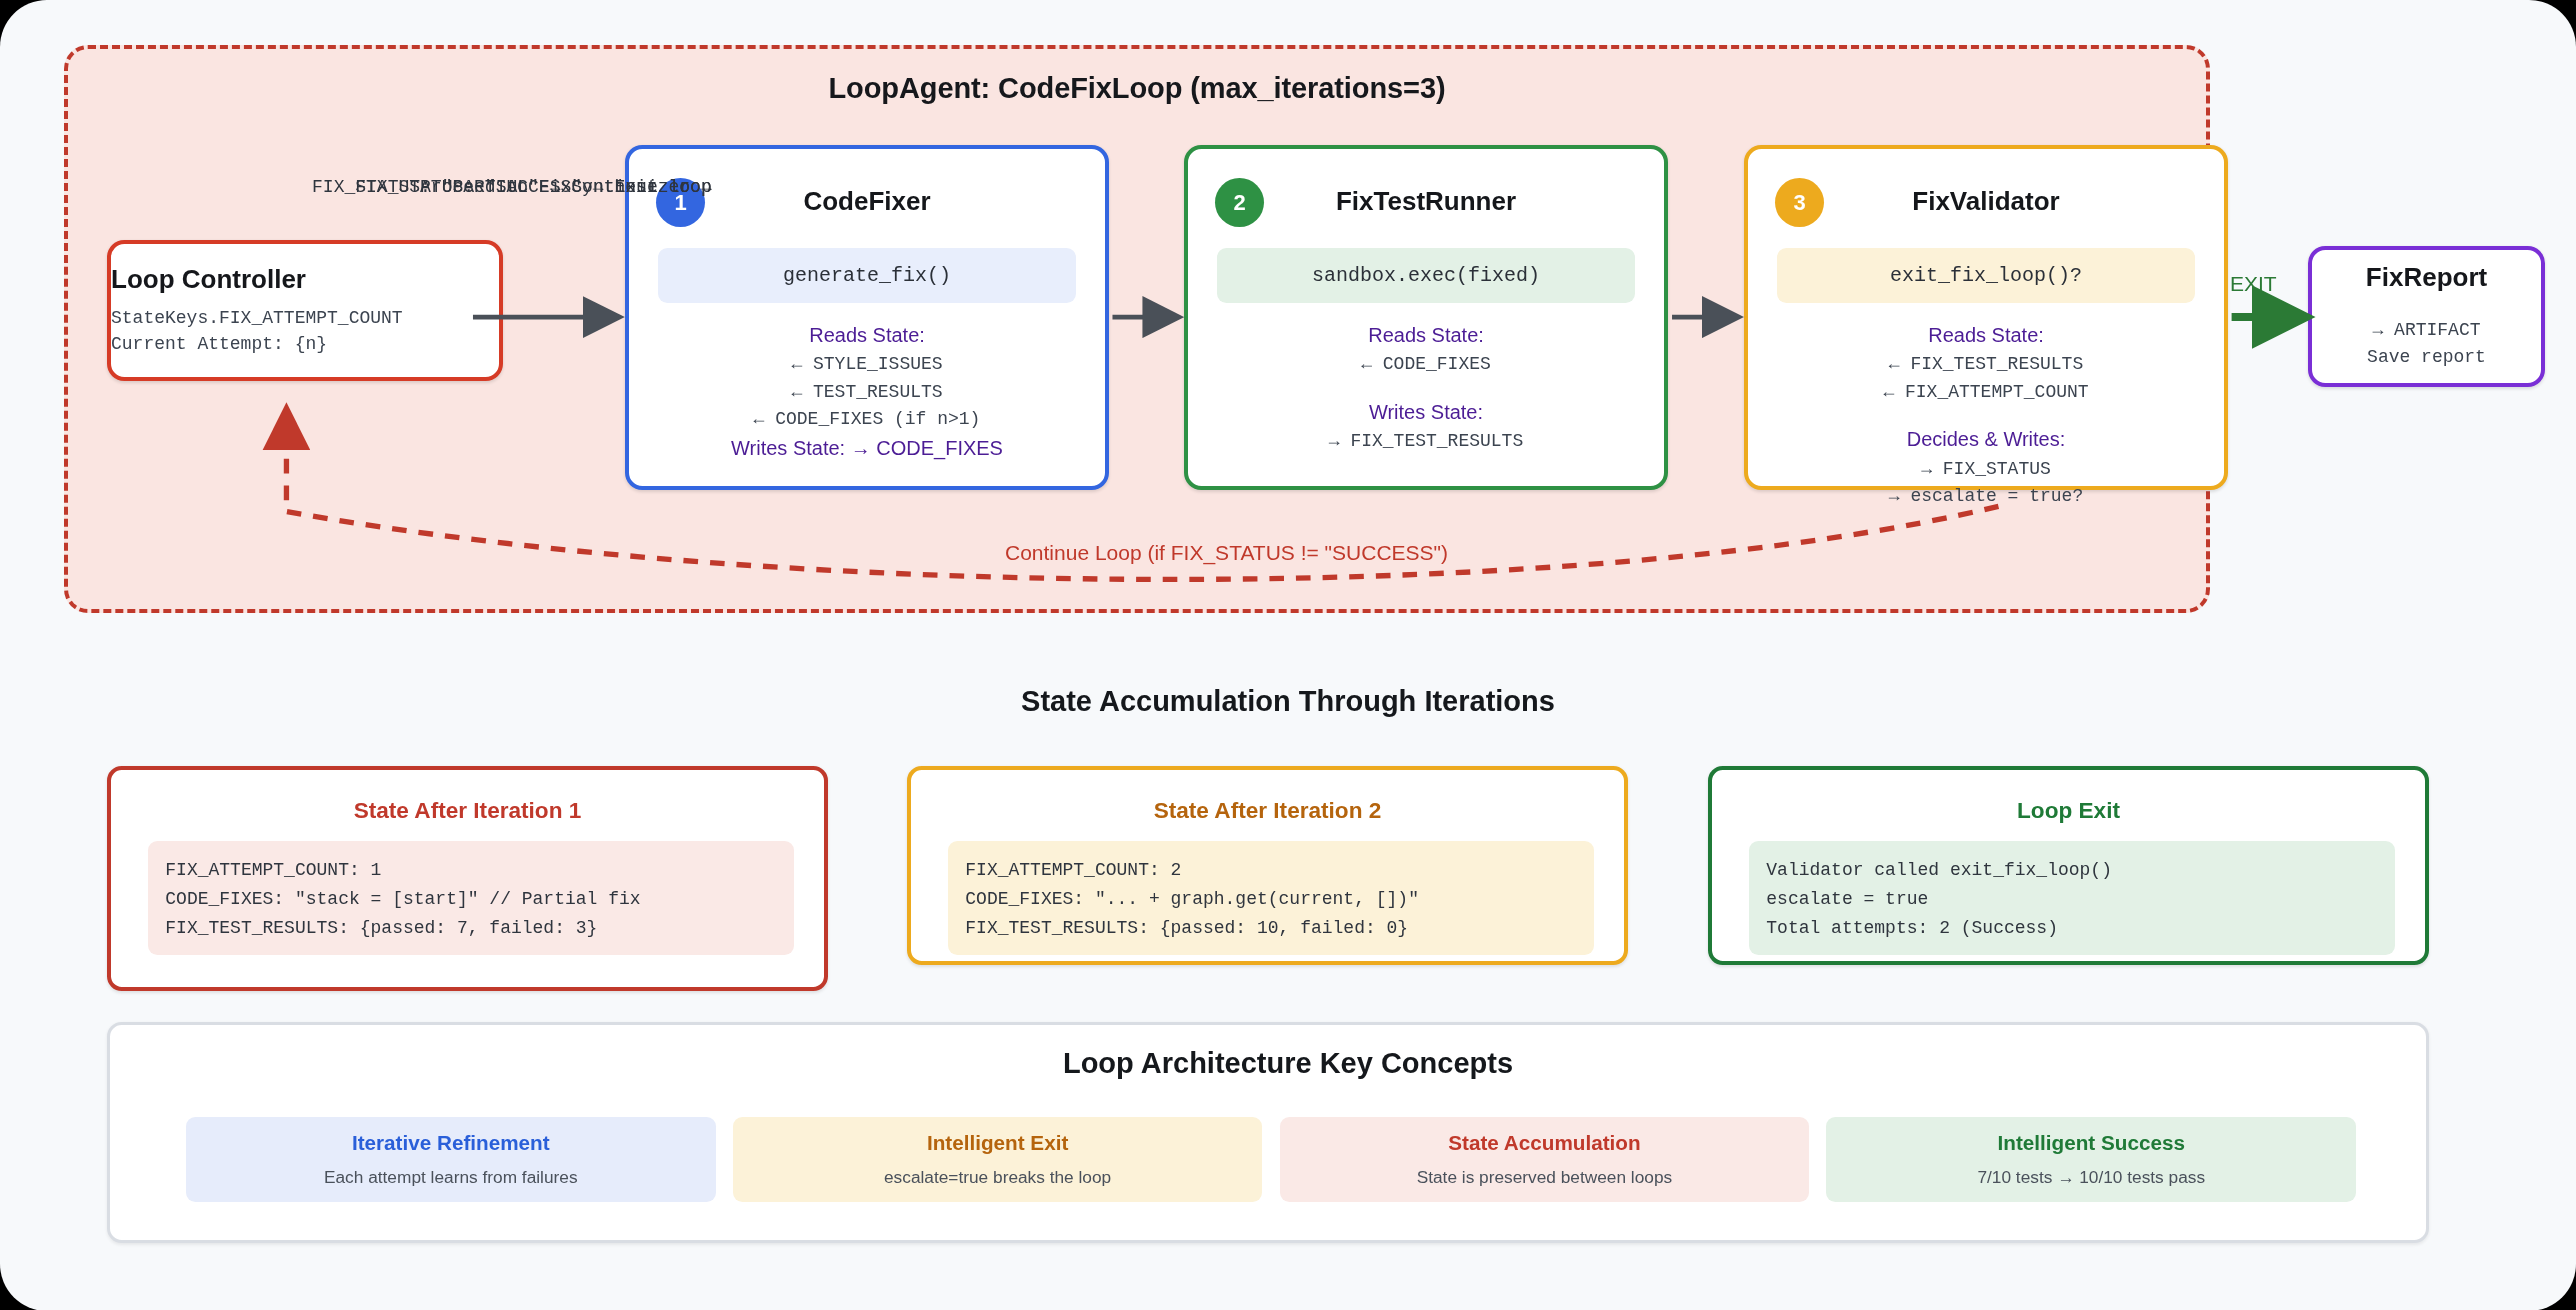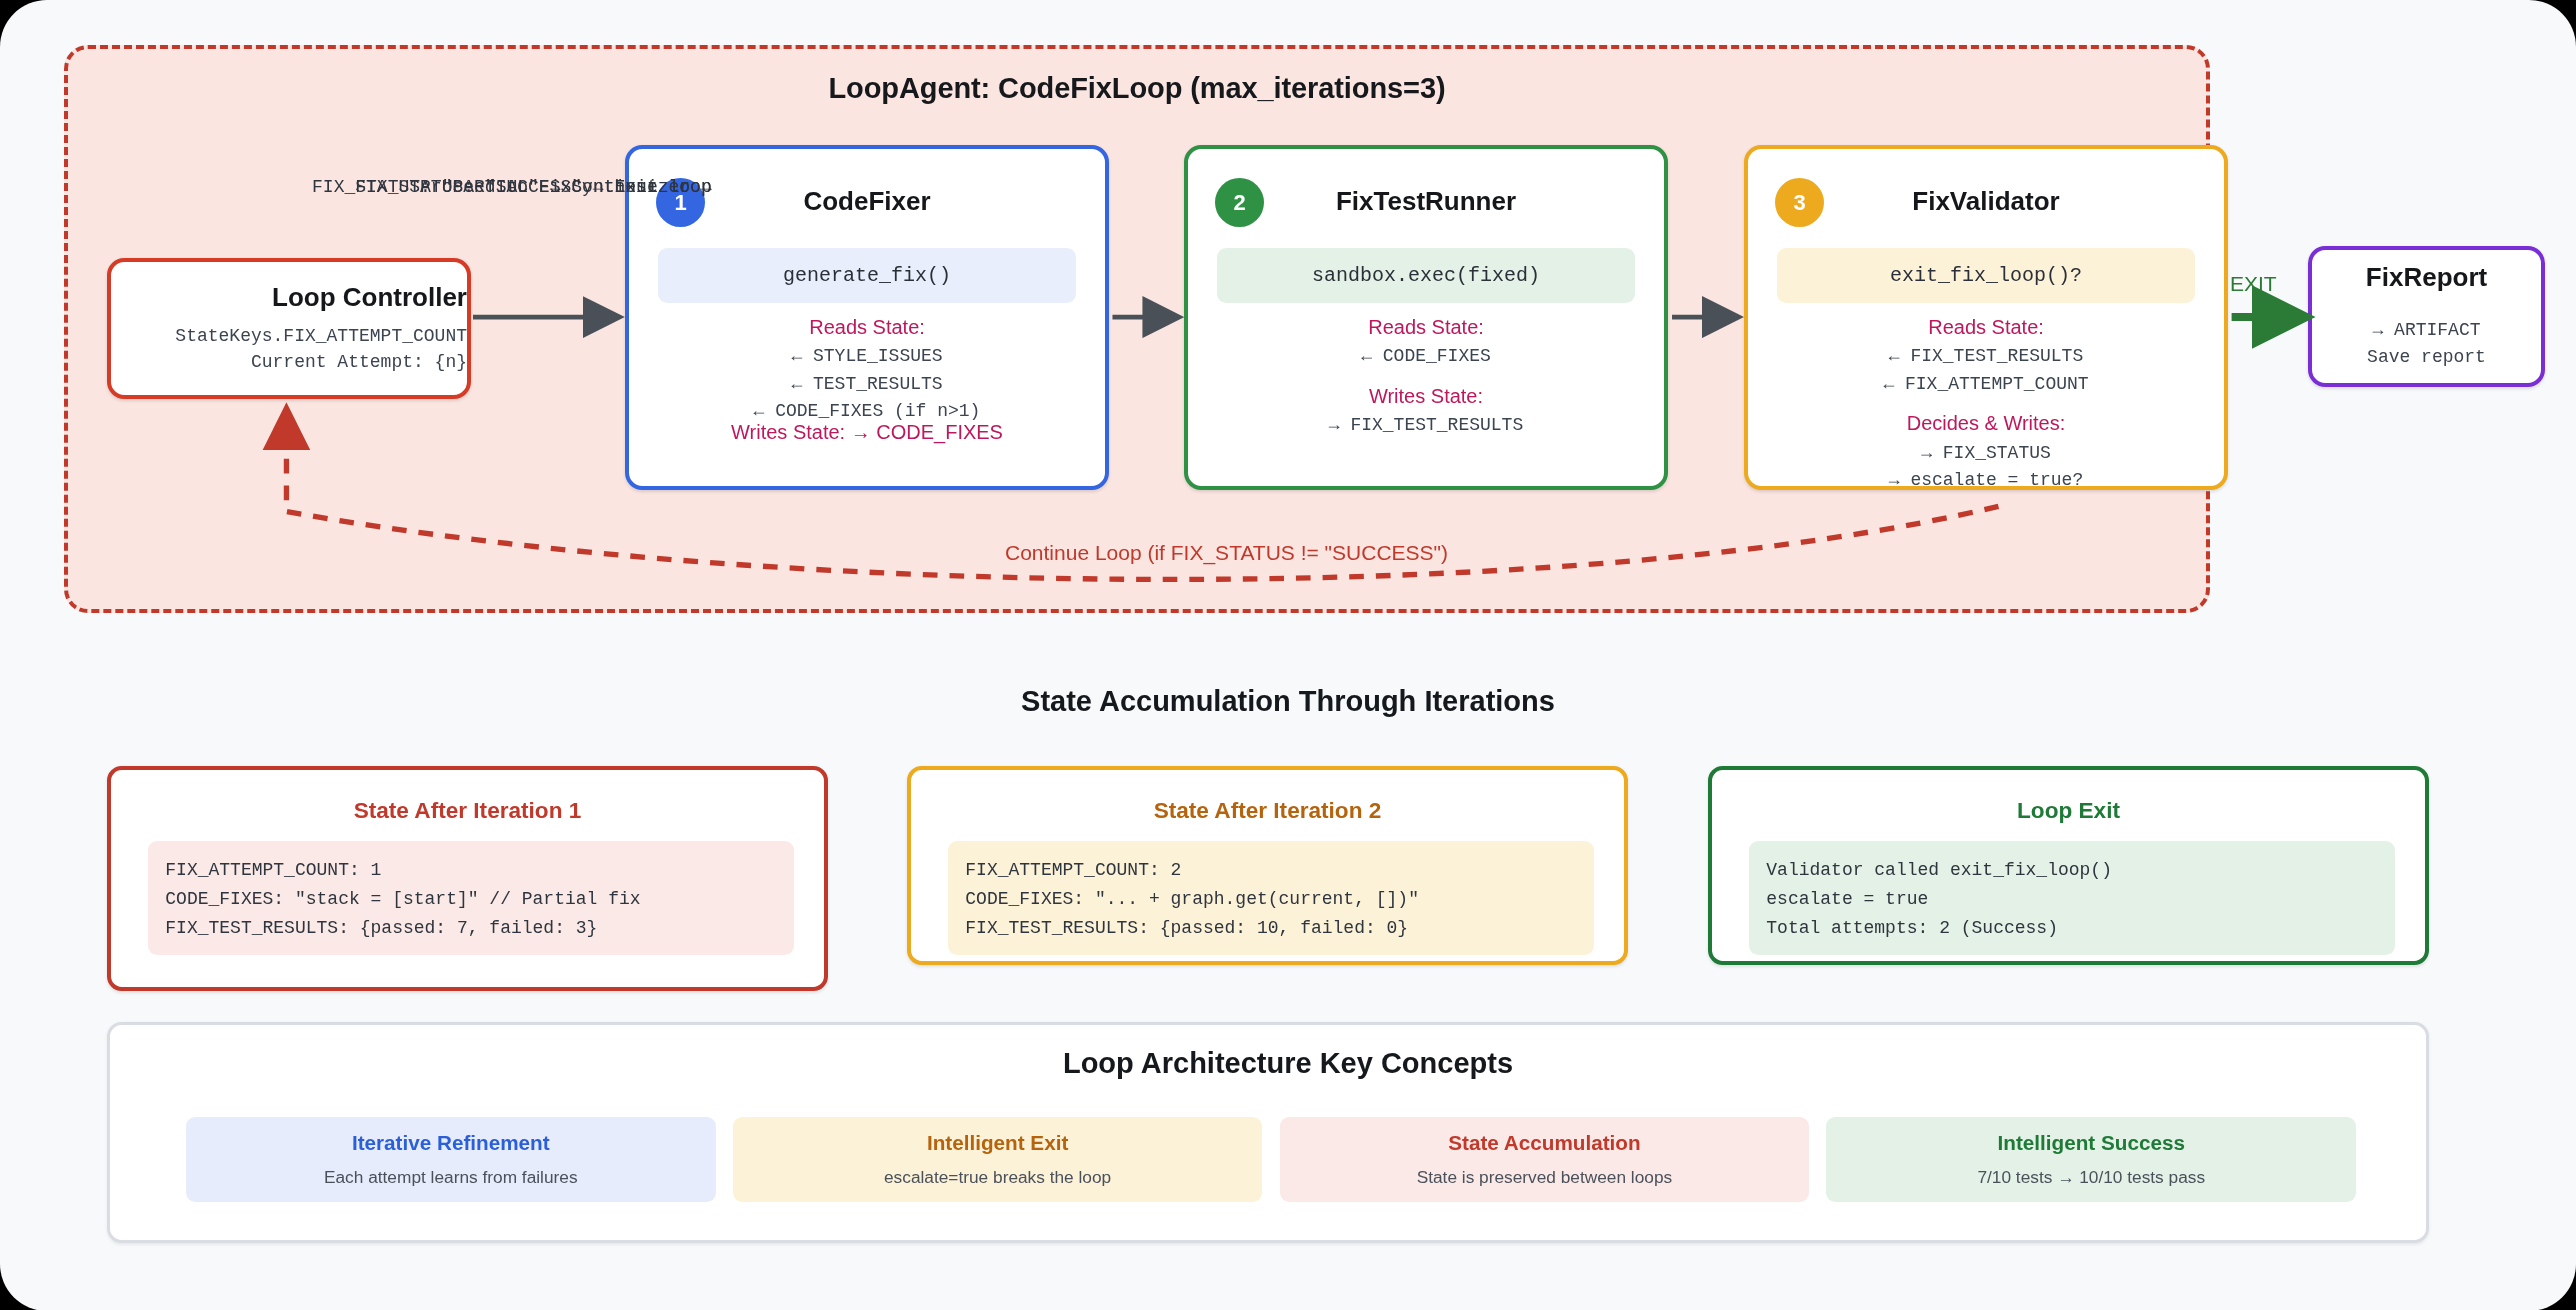--- a/index.html
+++ b/index.html
@@ -54,25 +54,25 @@
     font-weight: bold;
     color: #15171b;
     text-align: center;
   }
   .mono {
     font-family: "Liberation Mono", "DejaVu Sans Mono", monospace;
   }
 
   
   #loop-controller {
-    left: 107px; top: 258px;
-    width: 364px; height: 141px;
+    left: 107px; top: 240px;
+    width: 396px; height: 141px;
     border: 4px solid #d63b26;
     display: flex; flex-direction: column;
-    align-items: flex-end; justify-content: center;
+    align-items: flex-start; justify-content: center;
   }
   #loop-controller .node-title { margin-bottom: 10.7px; }
   #loop-controller .lc-line {
     font-size: 18px; color: #3c4450; line-height: 1.45;
     text-align: center;
   }
 
   
   .step {
     width: 484px;
@@ -112,21 +112,21 @@
   #step-1 .code-pill { background: #e8eefc; }
   #step-2 .code-pill { background: #e3f1e6; }
   #step-3 .code-pill { background: #fcf2d8; }
 
   .io-block {
     position: absolute;
     left: 0; right: 0; top: 167px;
     text-align: center;
   }
   .io-head {
-    font-size: 20px; color: #be185d; 
+    font-size: 20px; color: #4c1d95; margin-top: 8px;
   }
   .io-line {
     font-size: 18px; color: #3c4450; margin-top: 7.3px;
   }
   .io-gap { height: 18.7px; }
 
   
   #fix-report {
     left: 2308px; top: 246px;
     width: 237px; height: 141px;

